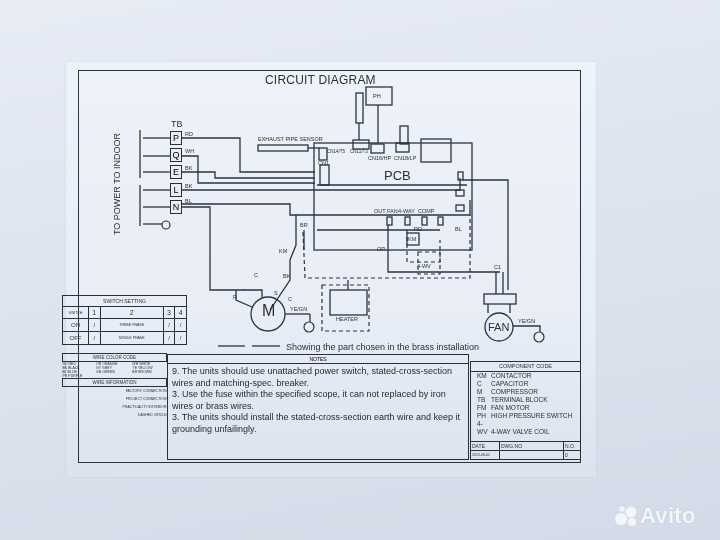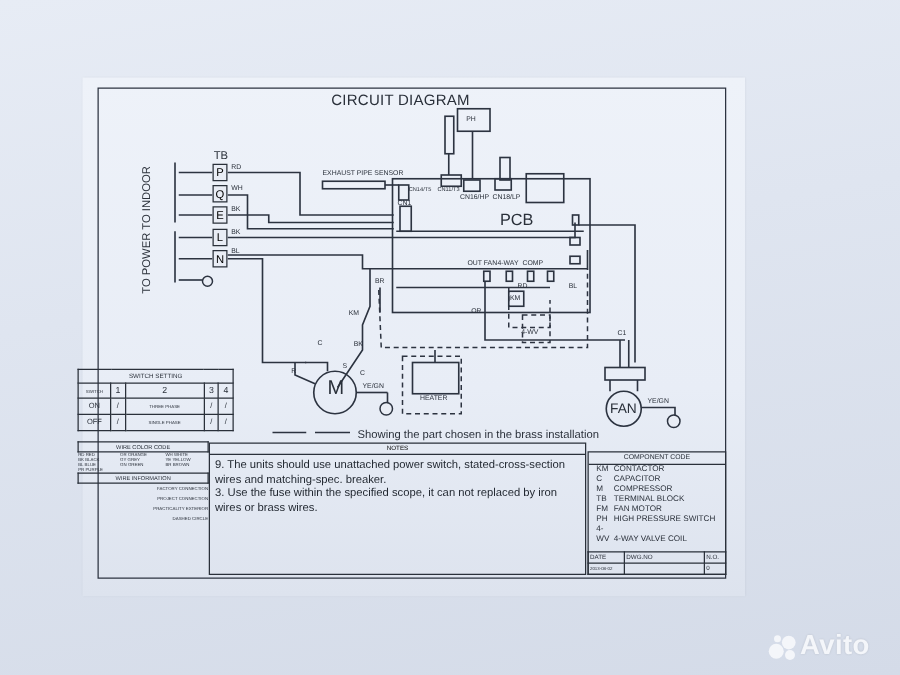--- a/index.html
+++ b/index.html
@@ -26,21 +26,21 @@
   .tbl td{border:1px solid #2a303a;padding:0;text-align:center;font-size:5px;}
   .notes{position:absolute;left:167px;top:354px;width:302px;height:106px;
     border:1px solid #2a303a;box-sizing:border-box;}
   .notes .hdr{font-size:5px;text-align:center;border-bottom:1px solid #2a303a;height:8px;line-height:8px;}
   .notes .body{font-size:9px;line-height:11.5px;padding:2px 4px;color:#1f252e;}
   .comp{position:absolute;left:470px;top:361px;width:111px;height:99px;
     border:1px solid #2a303a;box-sizing:border-box;color:#2a303a;}
   .comp .hdr{font-size:5.5px;text-align:center;border-bottom:1px solid #2a303a;height:9px;line-height:9px;}
   .comp .row{font-size:6.5px;line-height:8px;padding-left:6px;}
   .comp .row span.c{display:inline-block;width:14px;}
-  .avito{position:absolute;left:614px;top:503px;display:flex;align-items:flex-end;}
+  .avito{position:absolute;left:614px;top:503px;display:flex;align-items:center;}
   .avito .logo-text{font-size:22px;color:#f4f6fa;font-weight:bold;letter-spacing:0.3px;
     text-shadow:0 0 2px rgba(0,0,0,0.12);}
 </style>
 </head>
 <body>
 
 <div class="sticker"></div>
 <div class="frame"></div>
 
 <svg class="wiring" width="720" height="540">
@@ -148,21 +148,21 @@
 <div class="txt small" style="left:185px;top:183px;">BK</div>
 <div class="txt small" style="left:185px;top:198px;">BL</div>
 
 <div class="txt small" style="left:258px;top:136px;">EXHAUST PIPE SENSOR</div>
 <div class="txt small" style="left:327px;top:149px;font-size:4.5px;">CN14/T5</div>
 <div class="txt small" style="left:350px;top:149px;font-size:4.5px;">CN11/T3</div>
 <div class="txt small" style="left:368px;top:155px;">CN16/HP</div>
 <div class="txt small" style="left:394px;top:155px;">CN18/LP</div>
 <div class="txt small" style="left:318px;top:160px;">CN1</div>
 <div class="txt small" style="left:373px;top:93px;">PH</div>
-<div class="txt pcb" style="left:400px;top:168px;">PCB</div>
+<div class="txt pcb" style="left:384px;top:168px;">PCB</div>
 <div class="txt small" style="left:374px;top:208px;">OUT FAN</div>
 <div class="txt small" style="left:398px;top:208px;">4-WAY</div>
 <div class="txt small" style="left:418px;top:208px;">COMP</div>
 
 <div class="txt small" style="left:279px;top:248px;">KM</div>
 <div class="txt small" style="left:300px;top:222px;">BR</div>
 <div class="txt small" style="left:283px;top:273px;">BK</div>
 <div class="txt small" style="left:377px;top:246px;">OR</div>
 <div class="txt small" style="left:414px;top:226px;">RD</div>
 <div class="txt small" style="left:455px;top:226px;">BL</div>
@@ -251,20 +251,21 @@
         <td colspan="3" style="border:none;font-size:3.5px;text-align:right;height:8px;">DASHED CIRCLE</td>
       </tr>
 </tbody>
   </table>
 
 <div class="notes">
   <div class="hdr">NOTES</div>
   <div class="body">
     <div>9. The units should use unattached power switch, stated-cross-section wires and matching-spec. breaker.</div>
     <div>3. Use the fuse within the specified scope, it can not replaced by iron wires or brass wires.</div>
+    <div>3. The units should install the stated-cross-section earth wire and keep it grounding unfailingly.</div>
   </div>
 </div>
 
 <div class="comp">
   <div class="hdr">COMPONENT CODE</div>
   <div class="row"><span class="c">KM</span><span>CONTACTOR</span></div>
   <div class="row"><span class="c">C</span><span>CAPACITOR</span></div>
   <div class="row"><span class="c">M</span><span>COMPRESSOR</span></div>
   <div class="row"><span class="c">TB</span><span>TERMINAL BLOCK</span></div>
   <div class="row"><span class="c">FM</span><span>FAN MOTOR</span></div>

